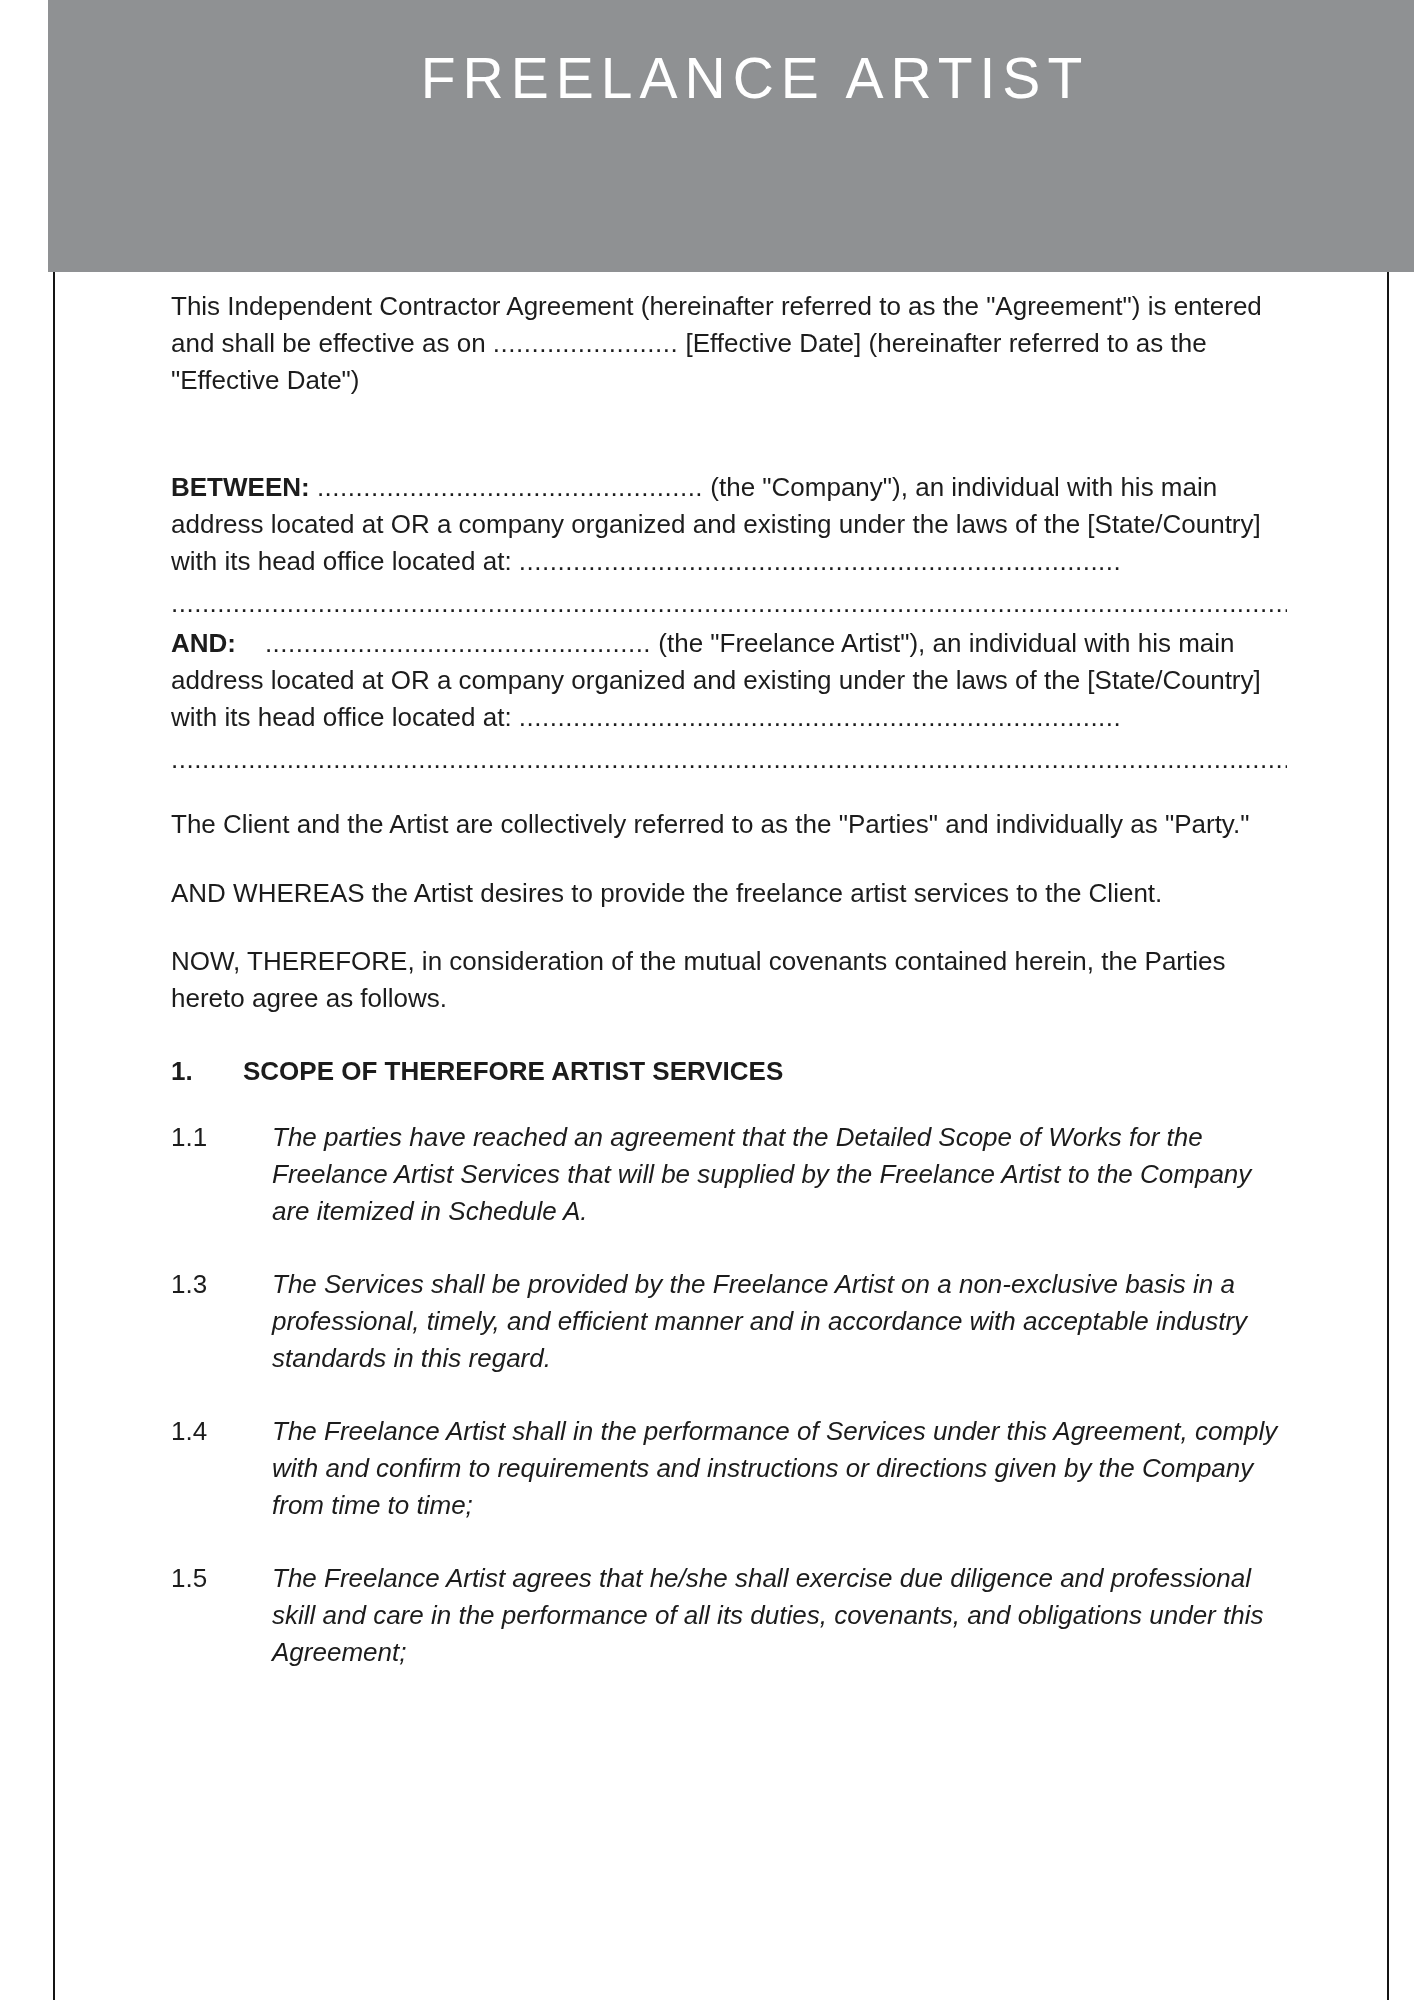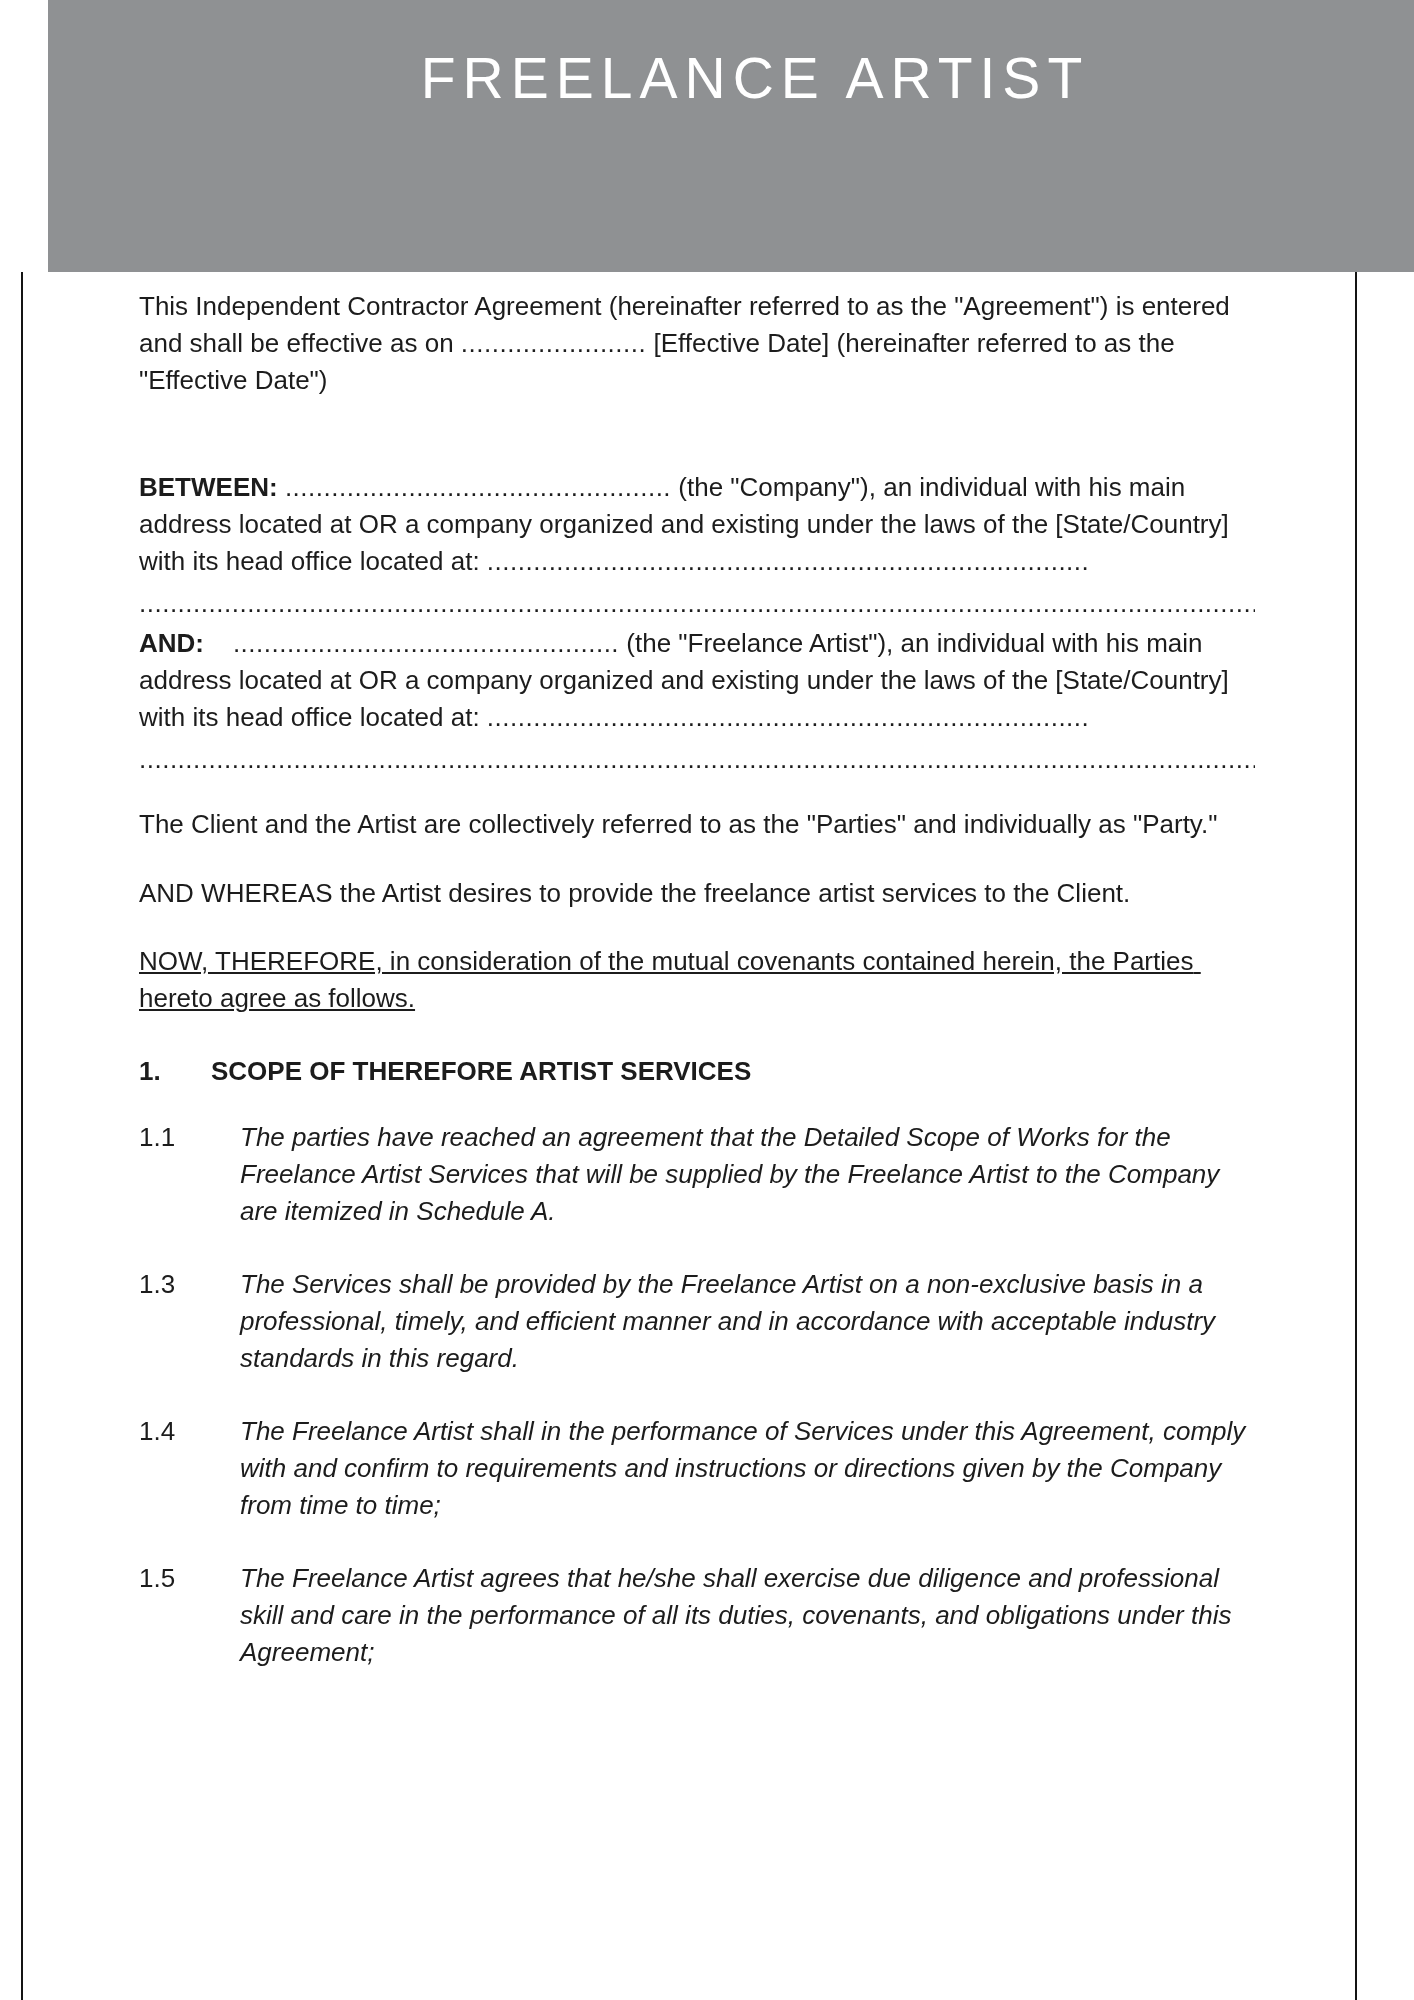--- a/index.html
+++ b/index.html
@@ -22,21 +22,21 @@
   .title-line {
     color: #ffffff;
     font-size: 57px;
     font-weight: 400;
     letter-spacing: 7px;
     line-height: 73px;
   }
 
   
   .page-frame {
-    margin-left: 21px;
+    margin-left: 53px;
     width: 1336px;
     height: 1728px;
     border-left: 2px solid #141414;
     border-right: 2px solid #141414;
     padding: 0 100px 10px 116px;
     color: #1c1c1c;
   }
   .para {
     font-size: 26px;
     line-height: 37px;
@@ -52,21 +52,21 @@
     letter-spacing: 0.5px;
   }
   .p-intro      { padding-top: 16px; }
   .p-between    { margin-top: 70px; }
   .dots-row.d1  { margin-top: 5px; }
   .p-and        { margin-top: 3px; }
   .dots-row.d2  { margin-top: 5px; }
   .p-parties    { margin-top: 28px; }
   .p-whereas    { margin-top: 34px; }
   .p-andwhereas { margin-top: 32px; }
-  .p-now        { margin-top: 31px; text-decoration: underline; }
+  .p-now        { margin-top: 31px; }
 
   .heading {
     margin-top: 36px;
     display: flex;
     font-size: 26px;
     line-height: 37px;
     font-weight: 700;
   }
   .heading .num { width: 72px; flex: 0 0 72px; }
 

